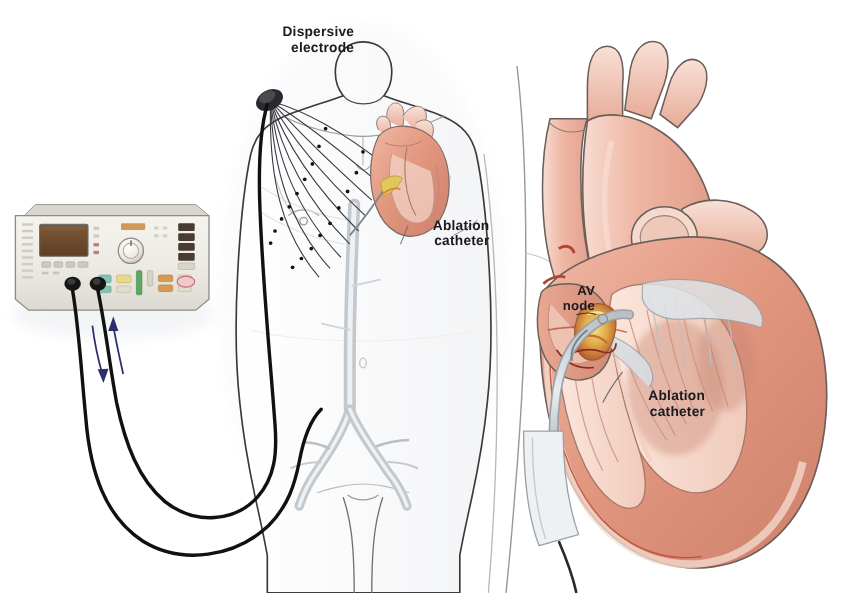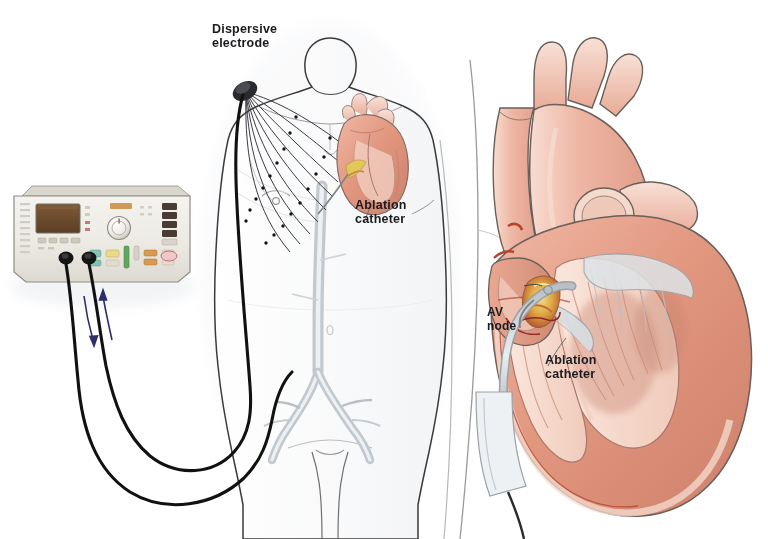--- a/index.html
+++ b/index.html
@@ -1,22 +1,22 @@
 <!DOCTYPE html>
 <html><head>
 <meta charset="utf-8">
 <style>
   html,body{margin:0;padding:0;background:#fff;}
   body{width:768px;height:539px;overflow:hidden;
        font-family:"Liberation Sans",sans-serif;}
   #stage{position:relative;width:768px;height:539px;background:#ffffff;}
   svg.layer{position:absolute;left:0;top:0;width:768px;height:539px;}
   .lbl{position:absolute;color:#1b1b1f;font-size:12.5px;line-height:14px;
-       font-weight:600;letter-spacing:.2px;text-align:left;white-space:pre-line;}
-  .lbl.small{font-size:12px;line-height:13.5px;margin-top:48px;}
+       font-weight:600;letter-spacing:.2px;text-align:right;white-space:pre-line;}
+  .lbl.small{font-size:12px;line-height:13.5px;}
 </style>
 </head>
 <body>
 
 <div id="stage">
 
   <svg class="layer" viewBox="0 0 768 539">
     <defs>
       <linearGradient id="gChassis" x1="0" y1="0" x2="0" y2="1">
         <stop offset="0" stop-color="#f4f3ee"></stop>

